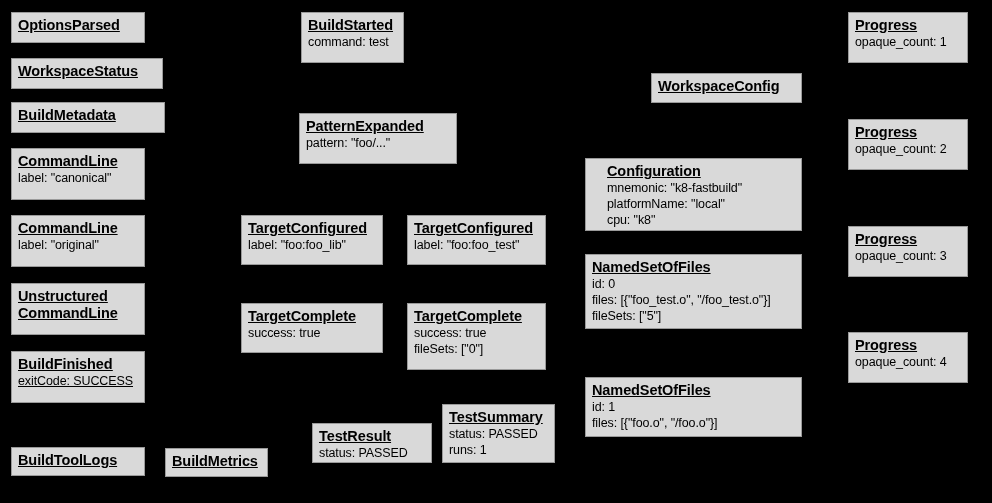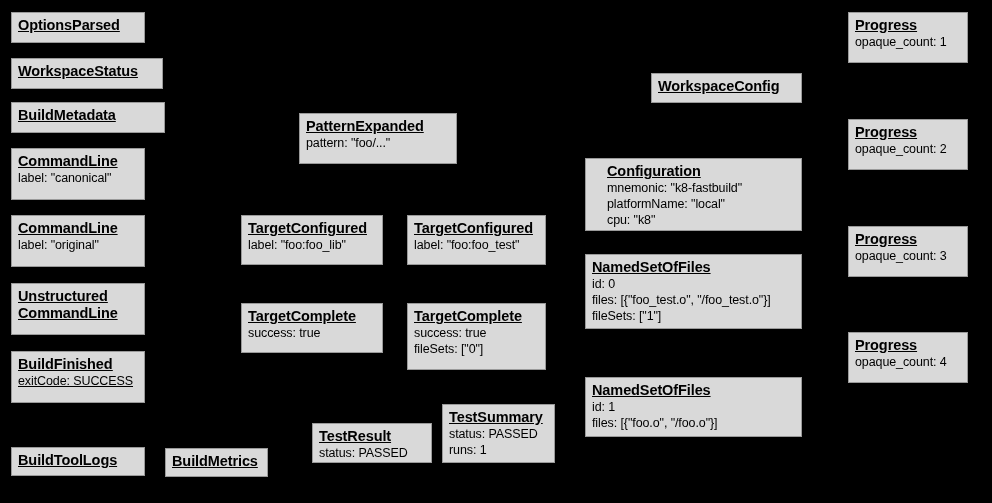--- a/index.html
+++ b/index.html
@@ -70,20 +70,24 @@
     <div class="node" style="left: 11px; top: 351px; width: 134px; height: 52px; background: rgb(217, 217, 217); border-color: rgb(154, 154, 154); color: rgb(0, 0, 0); text-decoration: underline;">
       <div class="node-title">BuildFinished</div>
       <div class="node-fields">exitCode: SUCCESS</div>
     </div>
     <div class="node" style="left: 11px; top: 447px; width: 134px; height: 29px; background: rgb(217, 217, 217); border-color: rgb(154, 154, 154); color: rgb(0, 0, 0);">
       <div class="node-title">BuildToolLogs</div>
     </div>
     <div class="node" style="left: 165px; top: 448px; width: 103px; height: 29px; background: rgb(217, 217, 217); border-color: rgb(154, 154, 154); color: rgb(0, 0, 0);">
       <div class="node-title">BuildMetrics</div>
     </div>
+    <div class="node" style="left: 301px; top: 12px; width: 103px; height: 51px; background: rgb(217, 217, 217); border-color: rgb(154, 154, 154); color: rgb(0, 0, 0);">
+      <div class="node-title">BuildStarted</div>
+      <div class="node-fields">command: test</div>
+    </div>
     <div class="node" style="left: 299px; top: 113px; width: 158px; height: 51px; background: rgb(217, 217, 217); border-color: rgb(154, 154, 154); color: rgb(0, 0, 0);">
       <div class="node-title">PatternExpanded</div>
       <div class="node-fields">pattern: "foo/..."</div>
     </div>
     <div class="node" style="left: 241px; top: 215px; width: 142px; height: 50px; background: rgb(217, 217, 217); border-color: rgb(154, 154, 154); color: rgb(0, 0, 0);">
       <div class="node-title">TargetConfigured</div>
       <div class="node-fields">label: "foo:foo_lib"</div>
     </div>
     <div class="node" style="left: 407px; top: 215px; width: 139px; height: 50px; background: rgb(217, 217, 217); border-color: rgb(154, 154, 154); color: rgb(0, 0, 0);">
       <div class="node-title">TargetConfigured</div>
@@ -113,21 +117,21 @@
     <div class="node" style="left: 585px; top: 158px; width: 217px; height: 73px; background: rgb(217, 217, 217); border-color: rgb(154, 154, 154); color: rgb(0, 0, 0); padding-left: 21px;">
       <div class="node-title">Configuration</div>
       <div class="node-fields">mnemonic: "k8-fastbuild"
 platformName: "local"
 cpu: "k8"</div>
     </div>
     <div class="node" style="left: 585px; top: 254px; width: 217px; height: 75px; background: rgb(217, 217, 217); border-color: rgb(154, 154, 154); color: rgb(0, 0, 0);">
       <div class="node-title">NamedSetOfFiles</div>
       <div class="node-fields">id: 0
 files: [{"foo_test.o", "/foo_test.o"}]
-fileSets: ["1"]</div>
+fileSets: ["5"]</div>
     </div>
     <div class="node" style="left: 585px; top: 377px; width: 217px; height: 60px; background: rgb(217, 217, 217); border-color: rgb(154, 154, 154); color: rgb(0, 0, 0);">
       <div class="node-title">NamedSetOfFiles</div>
       <div class="node-fields">id: 1
 files: [{"foo.o", "/foo.o"}]</div>
     </div>
     <div class="node" style="left: 848px; top: 12px; width: 120px; height: 51px; background: rgb(217, 217, 217); border-color: rgb(154, 154, 154); color: rgb(0, 0, 0);">
       <div class="node-title">Progress</div>
       <div class="node-fields">opaque_count: 1</div>
     </div>

